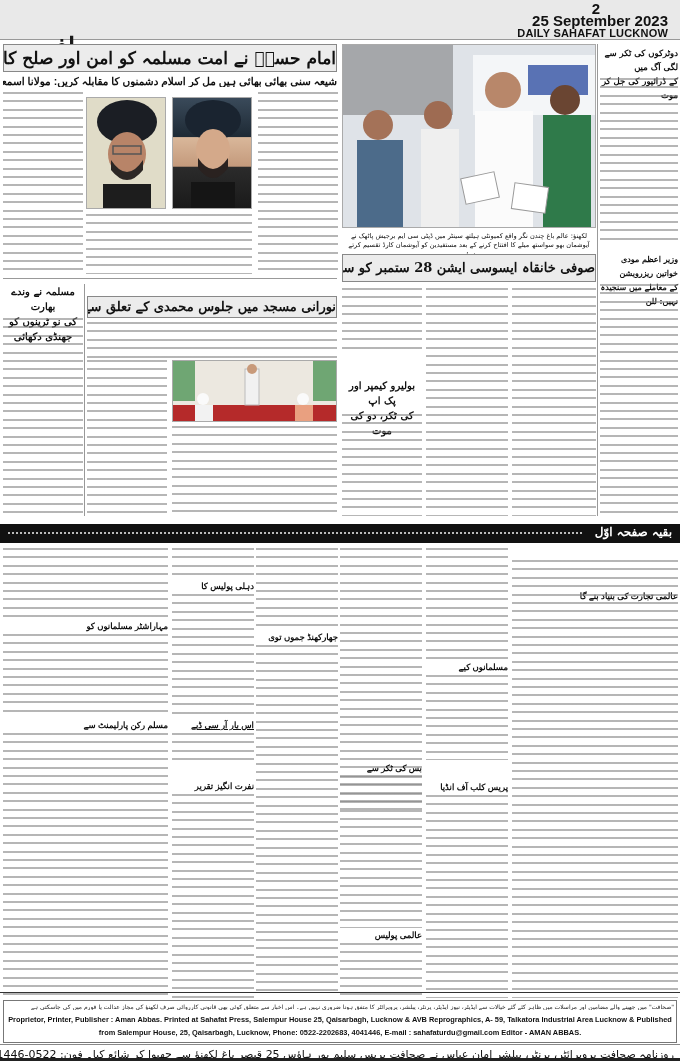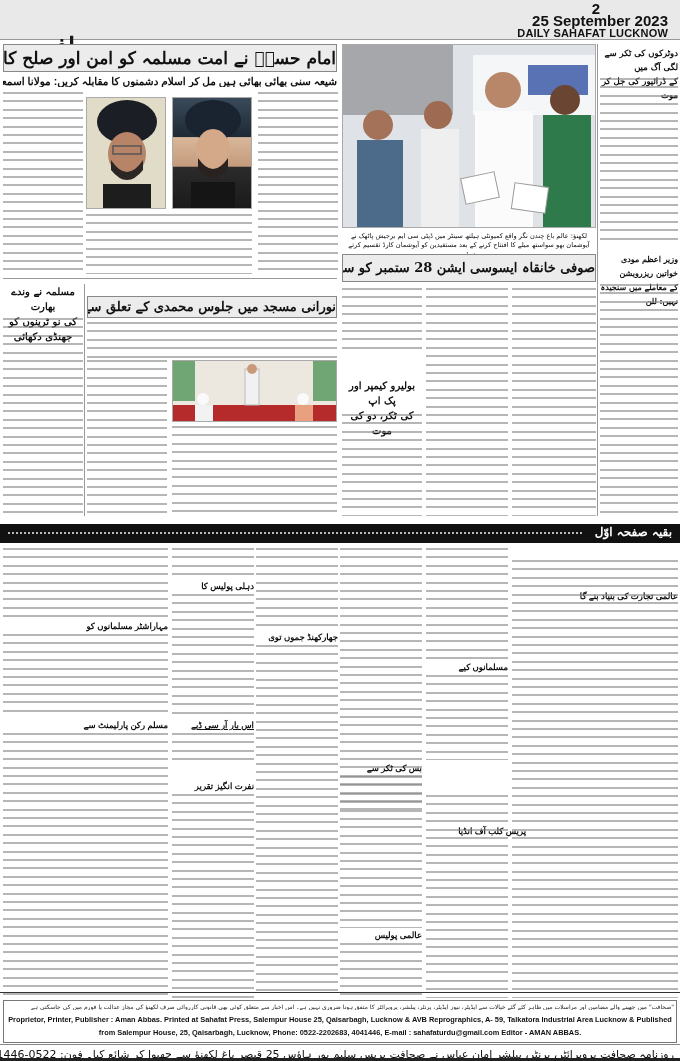--- a/index.html
+++ b/index.html
@@ -147,21 +147,21 @@
   <div class="abs cont-label">بقیہ صفحہ اوّل</div>
   <div class="abs cont-dots"></div>
 </div>
 
 <div class="abs subhead" style="left:512px; top:547px; width:166px;margin-top:44px;">عالمی تجارت کی بنیاد بنے گا</div>
 <div class="abs lines" style="left:512px; top:560px; width:166px; height:438px;"></div>
 
 <div class="abs lines" style="left:426px; top:548px; width:82px; height:112px;"></div>
 <div class="abs subhead" style="left:426px; top:662px; width:82px;">مسلمانوں کیے</div>
 <div class="abs lines" style="left:426px; top:675px; width:82px; height:85px;"></div>
-<div class="abs subhead" style="left:444px; top:782px; width:82px;margin-top:44px;">پریس کلب آف انڈیا</div>
+<div class="abs subhead" style="left:426px; top:782px; width:82px;">پریس کلب آف انڈیا</div>
 <div class="abs lines" style="left:426px; top:795px; width:82px; height:203px;"></div>
 
 <div class="abs lines" style="left:340px; top:548px; width:82px; height:262px;"></div>
 <div class="abs subhead" style="left:340px; top:763px; width:82px;">بس کی ٹکر سے</div>
 <div class="abs lines" style="left:340px; top:776px; width:82px; height:152px;"></div>
 <div class="abs subhead" style="left:340px; top:930px; width:82px;">عالمی پولیس</div>
 <div class="abs lines" style="left:340px; top:943px; width:82px; height:55px;"></div>
 
 <div class="abs lines" style="left:256px; top:548px; width:82px; height:80px;"></div>
 <div class="abs subhead" style="left:256px; top:632px; width:82px;">جھارکھنڈ جموں توی</div>

